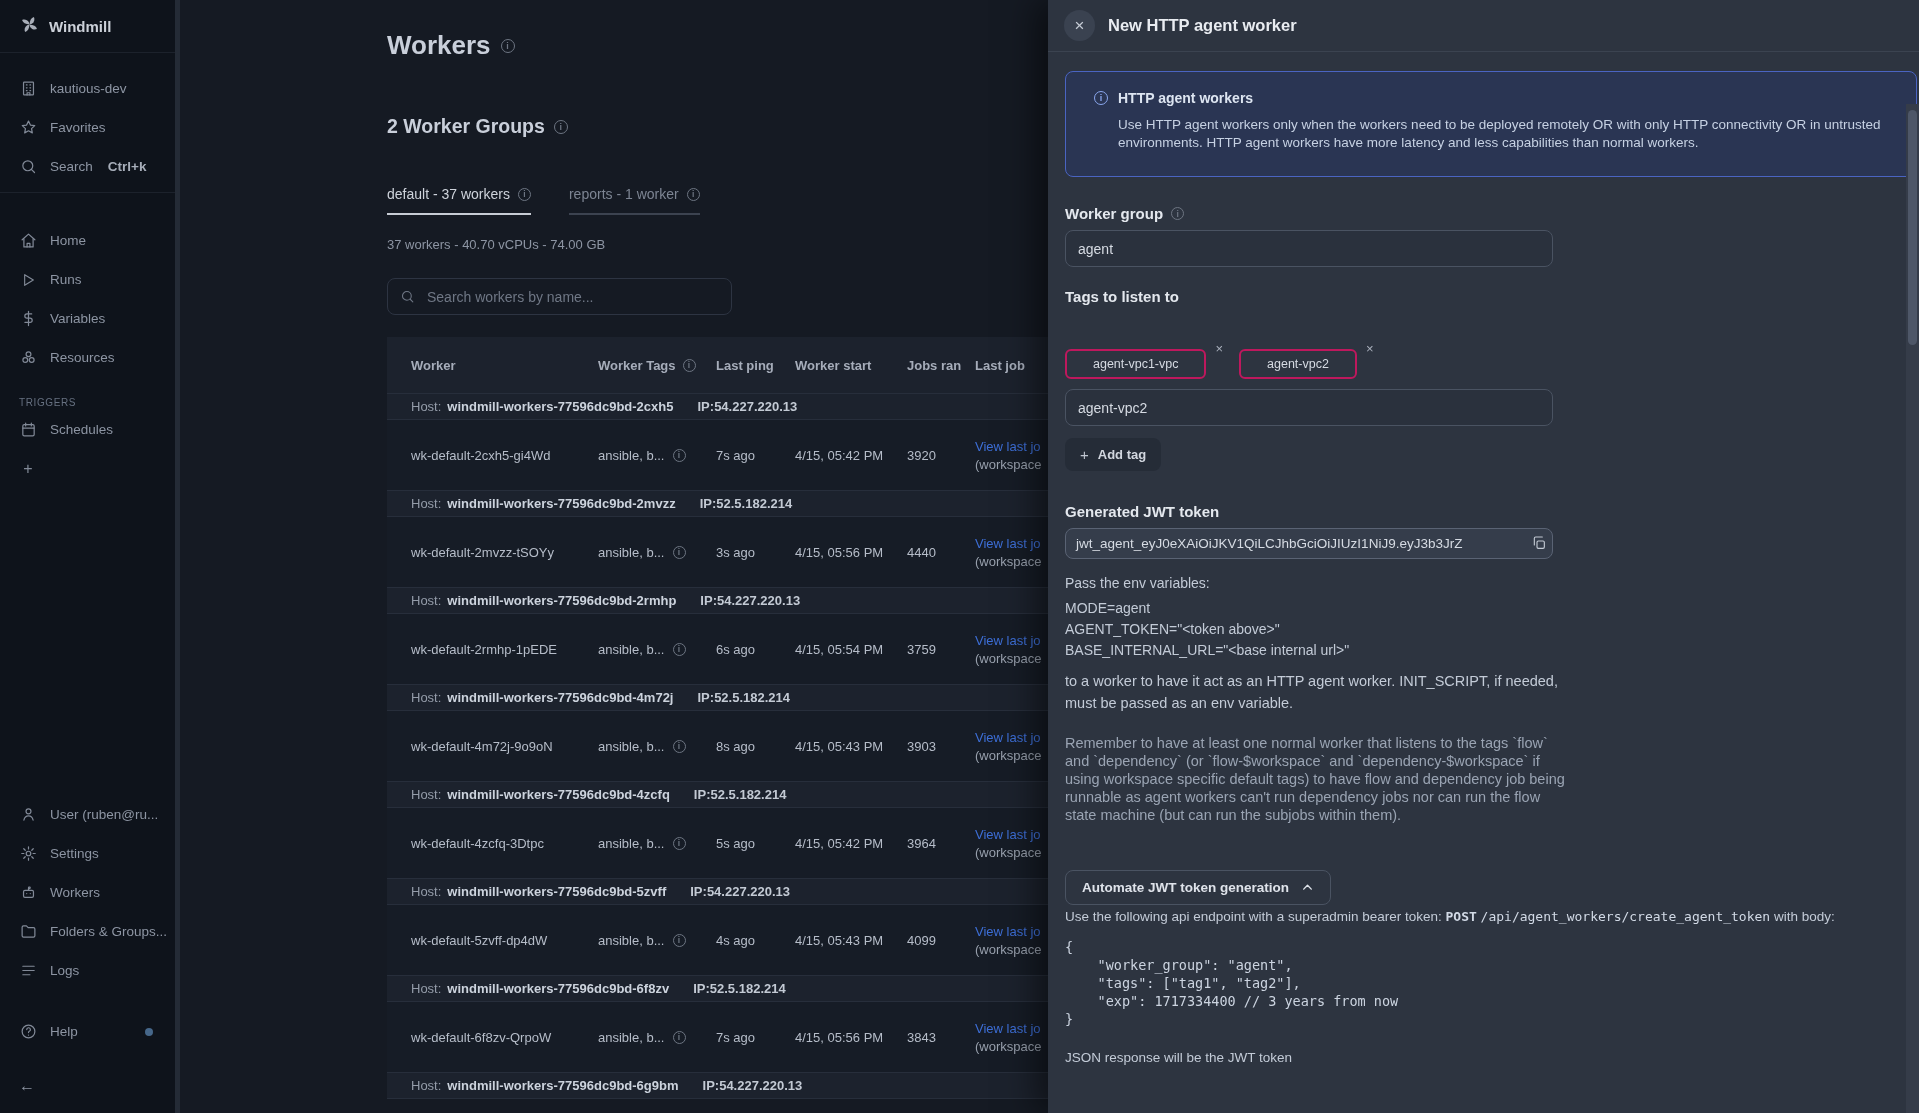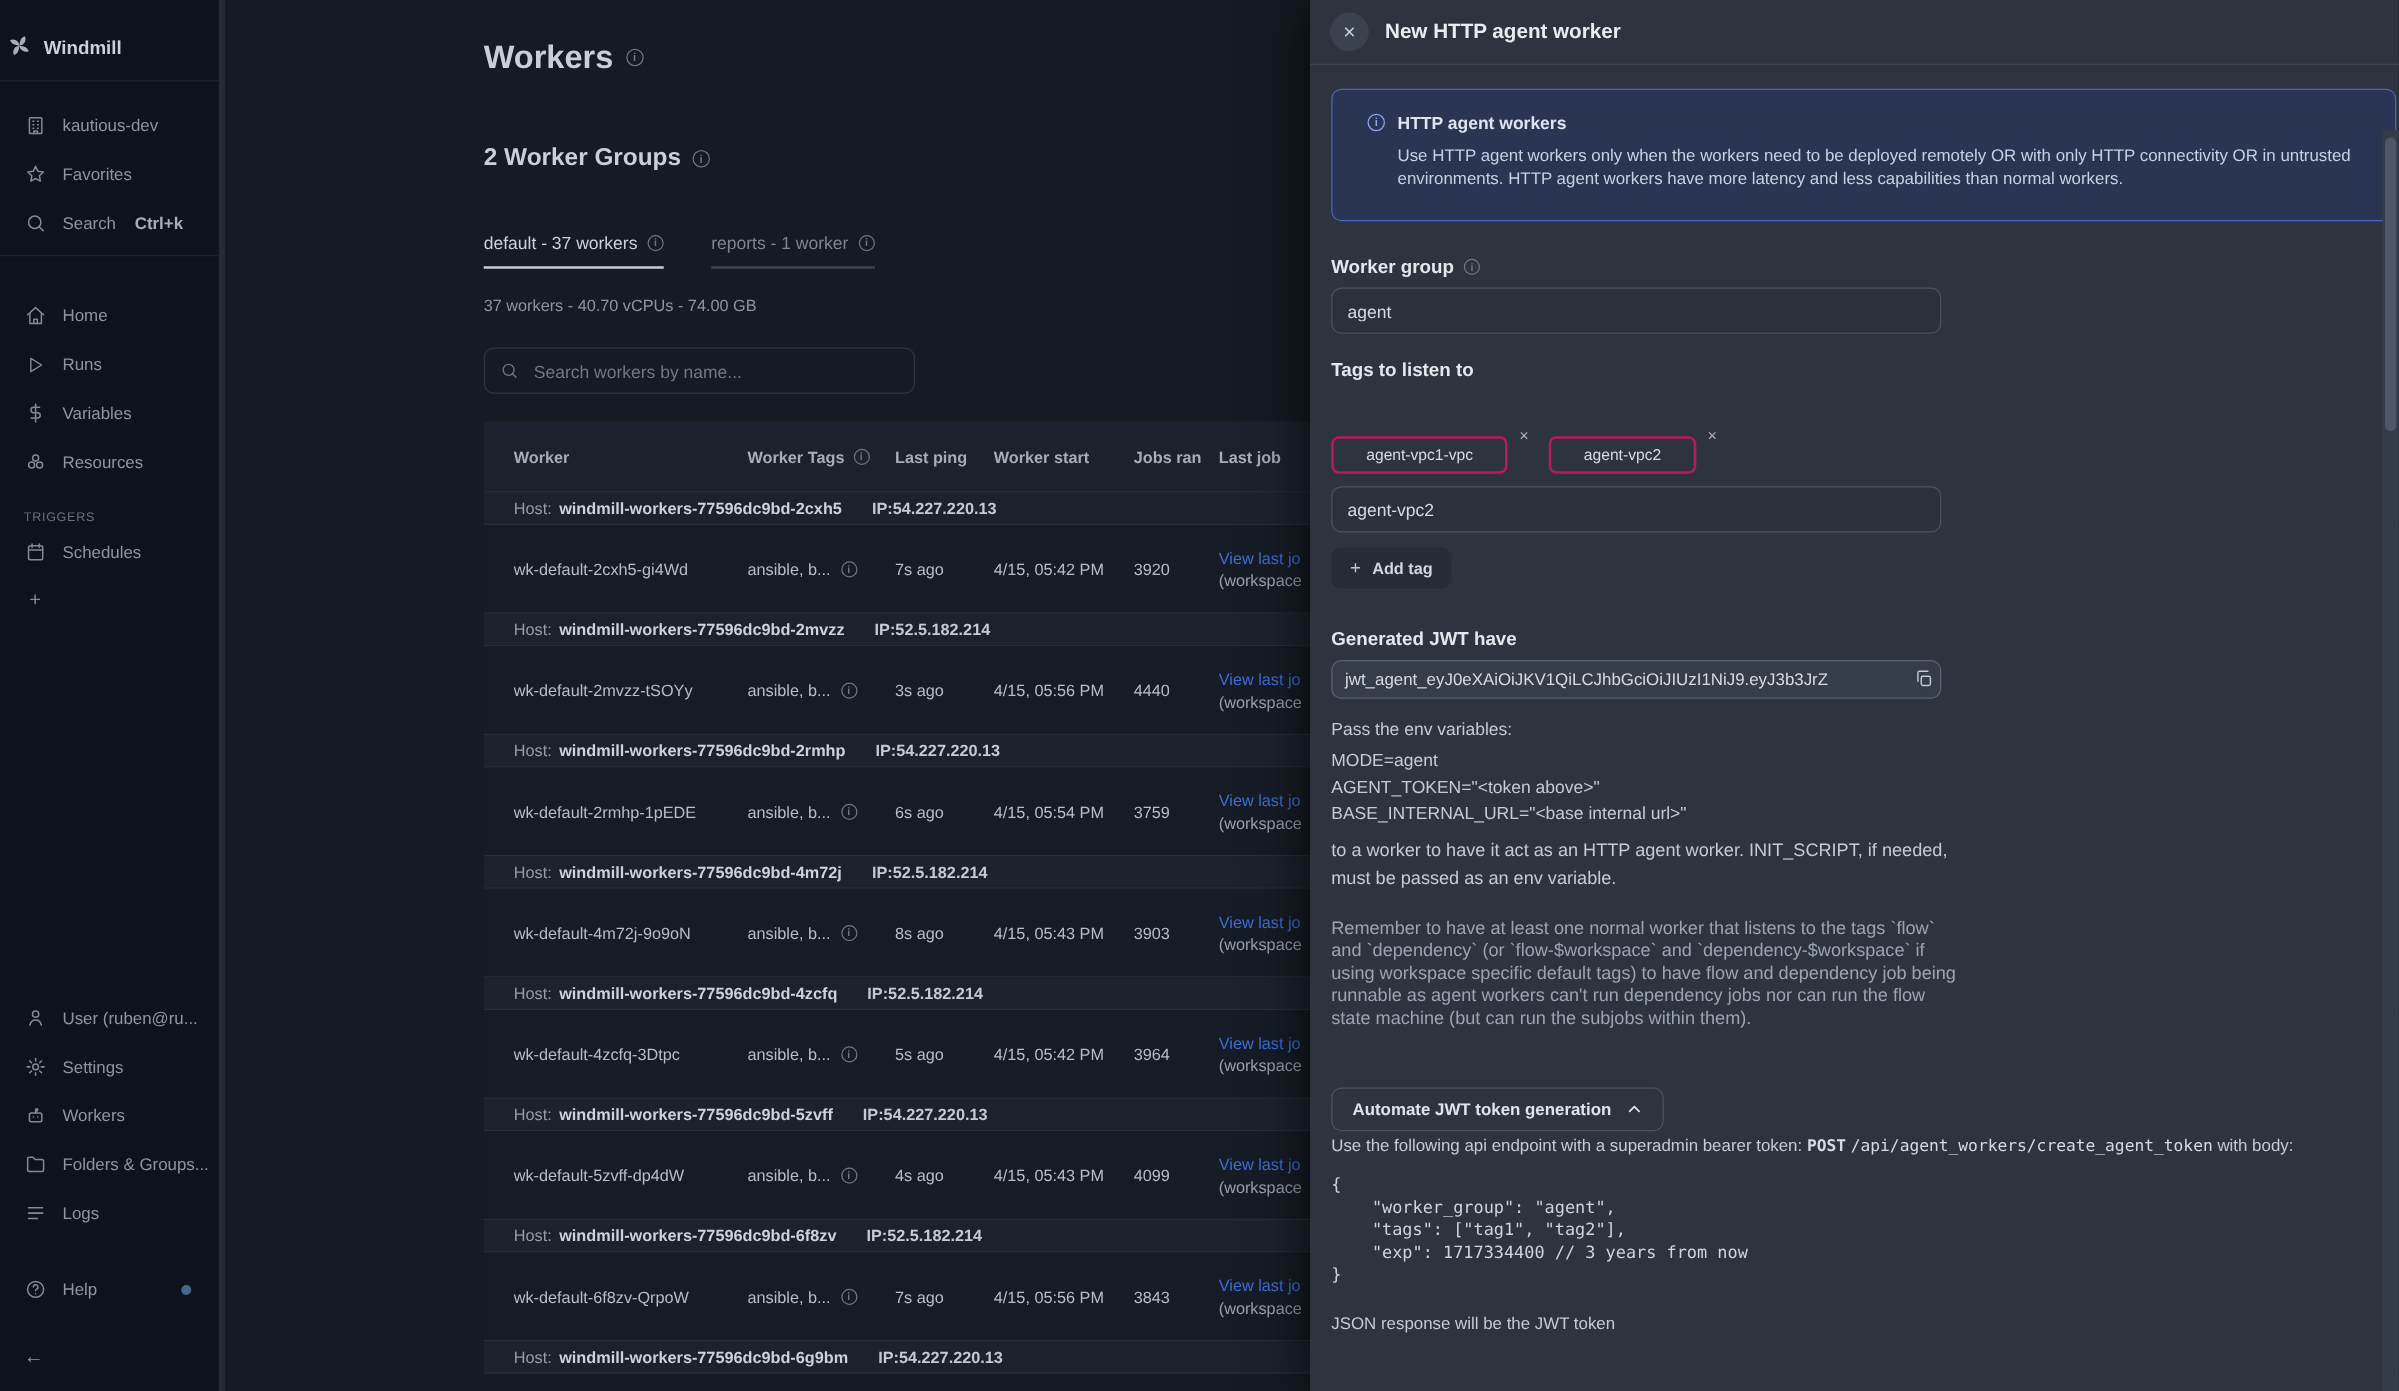--- a/index.html
+++ b/index.html
@@ -2,22 +2,22 @@
 <html><head>
 <meta charset="utf-8">
 <style>
   * { box-sizing: border-box; }
   html,body { margin:0; padding:0; width:1919px; height:1113px; overflow:hidden;
     background:#151a23; font-family:"Liberation Sans", sans-serif; }
 
   
   .sidebar { position:absolute; left:0; top:0; bottom:0; width:175px; background:#0e131b;
     display:flex; flex-direction:column; z-index:5; }
-  .brand { height:53px; display:flex; align-items:center; gap:10px; padding-left:6px;
-    border-bottom:1px solid #1c222c; color:#ccd1d9; font-weight:700; font-size:15px; flex:none;margin-top:12px; }
+  .brand { height:53px; display:flex; align-items:center; gap:10px; padding-left:20px;
+    border-bottom:1px solid #1c222c; color:#ccd1d9; font-weight:700; font-size:15px; flex:none; }
   .side-item { height:39px; flex:none; display:flex; align-items:center; gap:13px;
     padding-left:19px; color:#8d95a3; font-size:13.5px; cursor:pointer; }
   .side-item .ic { width:18px; display:flex; justify-content:center; color:#828a98; flex:none; }
   .kbd { font-weight:700; color:#a7aeba; margin-left:2px; }
   .side-divider { border-bottom:1px solid #1c222c; margin-top:6px; flex:none; }
   .side-group-label { margin:20px 0 2px 19px; font-size:10px; letter-spacing:.6px;
     color:#667080; flex:none; }
   .side-bottom { margin-top:auto; }
   .help-dot { width:8px; height:8px; border-radius:50%; background:#46678a; margin-left:auto; margin-right:22px; }
   .side-footer { height:42px; display:flex; align-items:center; padding-left:19px;
@@ -523,21 +523,21 @@
       <span class="chip-x">×</span>
     </div>
     <input class="d-input" style="margin-top: 10px;" value="agent-vpc2">
     <div>
       <button class="add-tag">
         <span class="plus">+</span>
         <span>Add tag</span>
       </button>
     </div>
 
-    <div class="sec-label mt32">Generated JWT have</div>
+    <div class="sec-label mt32">Generated JWT token</div>
     <div class="token-box">
       <span>jwt_agent_eyJ0eXAiOiJKV1QiLCJhbGciOiJIUzI1NiJ9.eyJ3b3JrZ</span>
       <span class="copy-btn">
         <svg class="icn" width="16" height="16" viewBox="0 0 24 24" style="stroke:#c3cad4">
             <rect x="9" y="9" width="11" height="11" rx="2"></rect>
             <path d="M5 15V5a2 2 0 0 1 2-2h10"></path>
           </svg>
       </span>
     </div>
 

